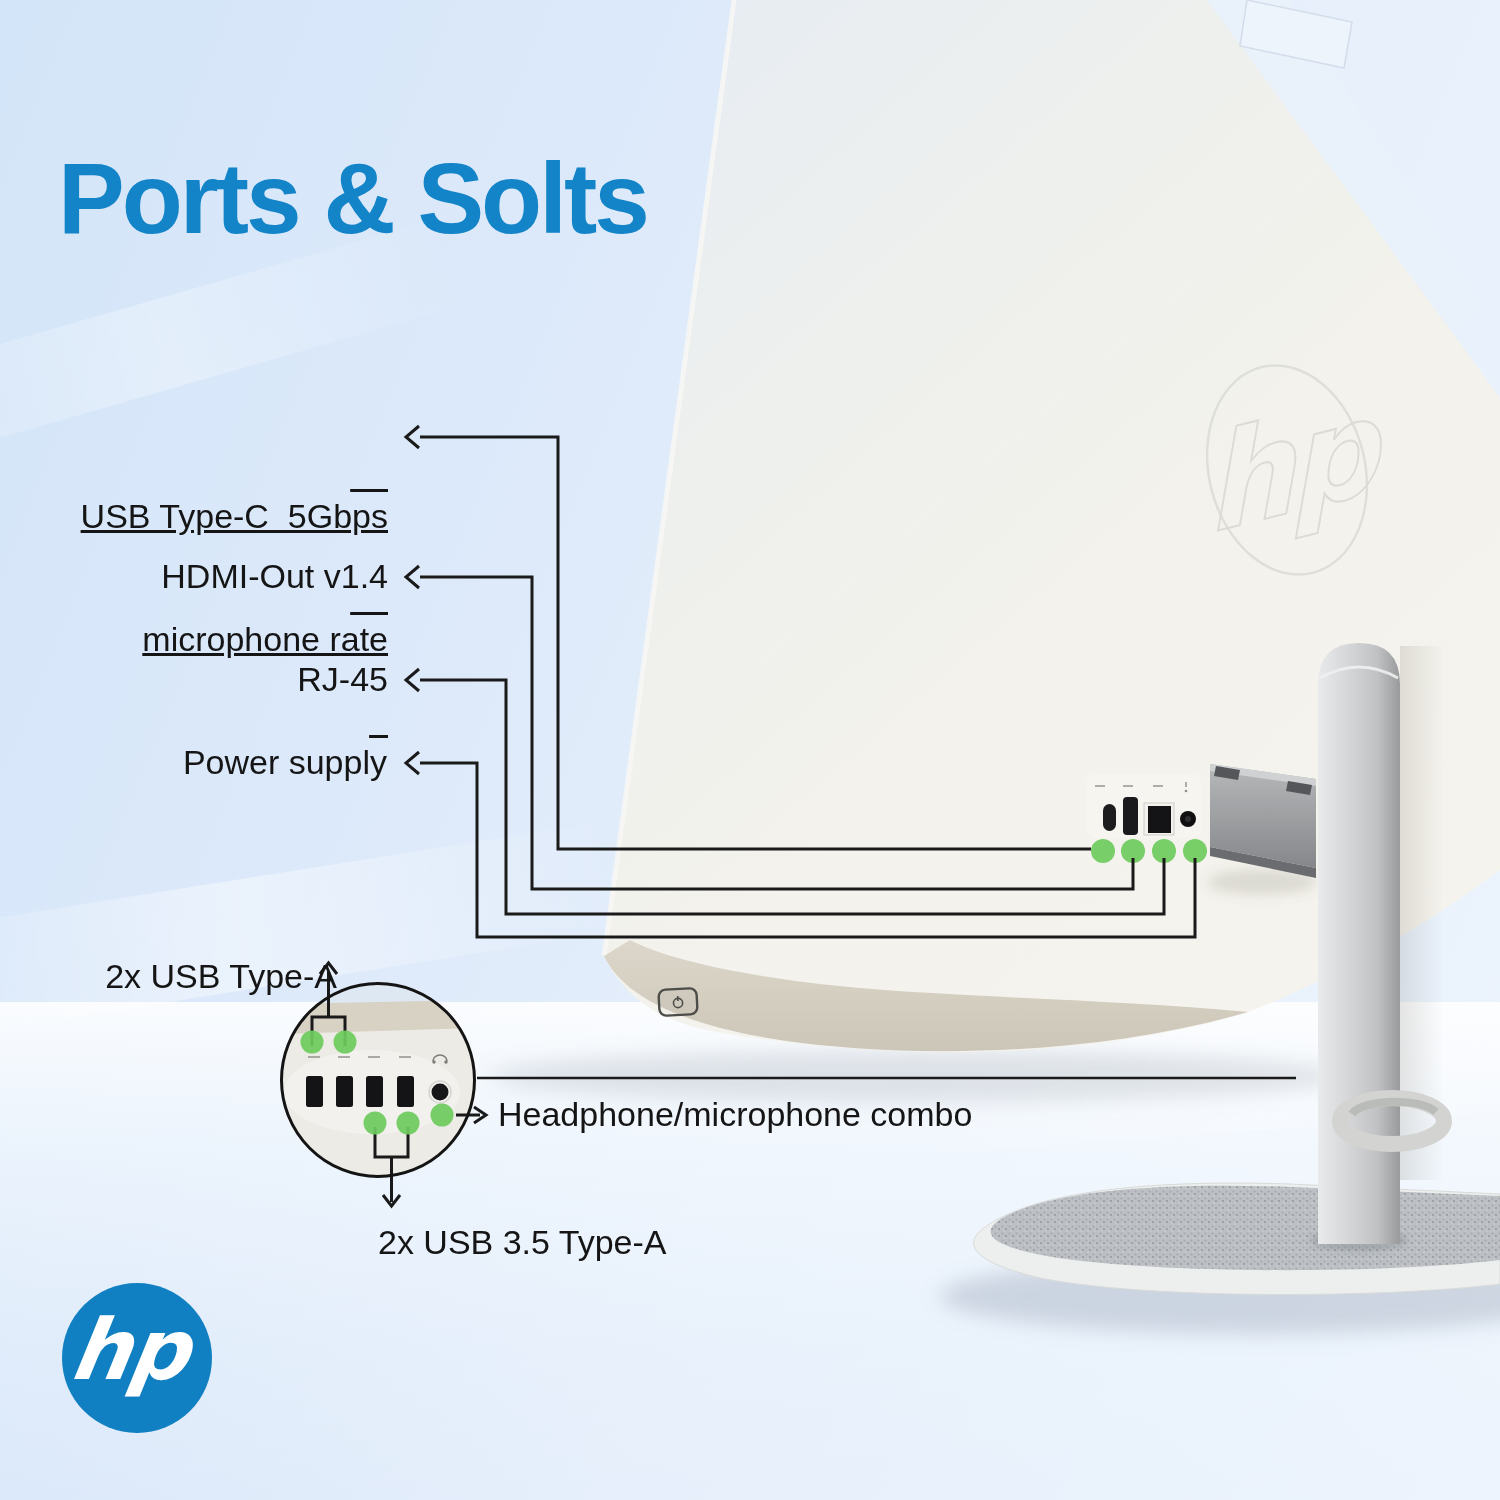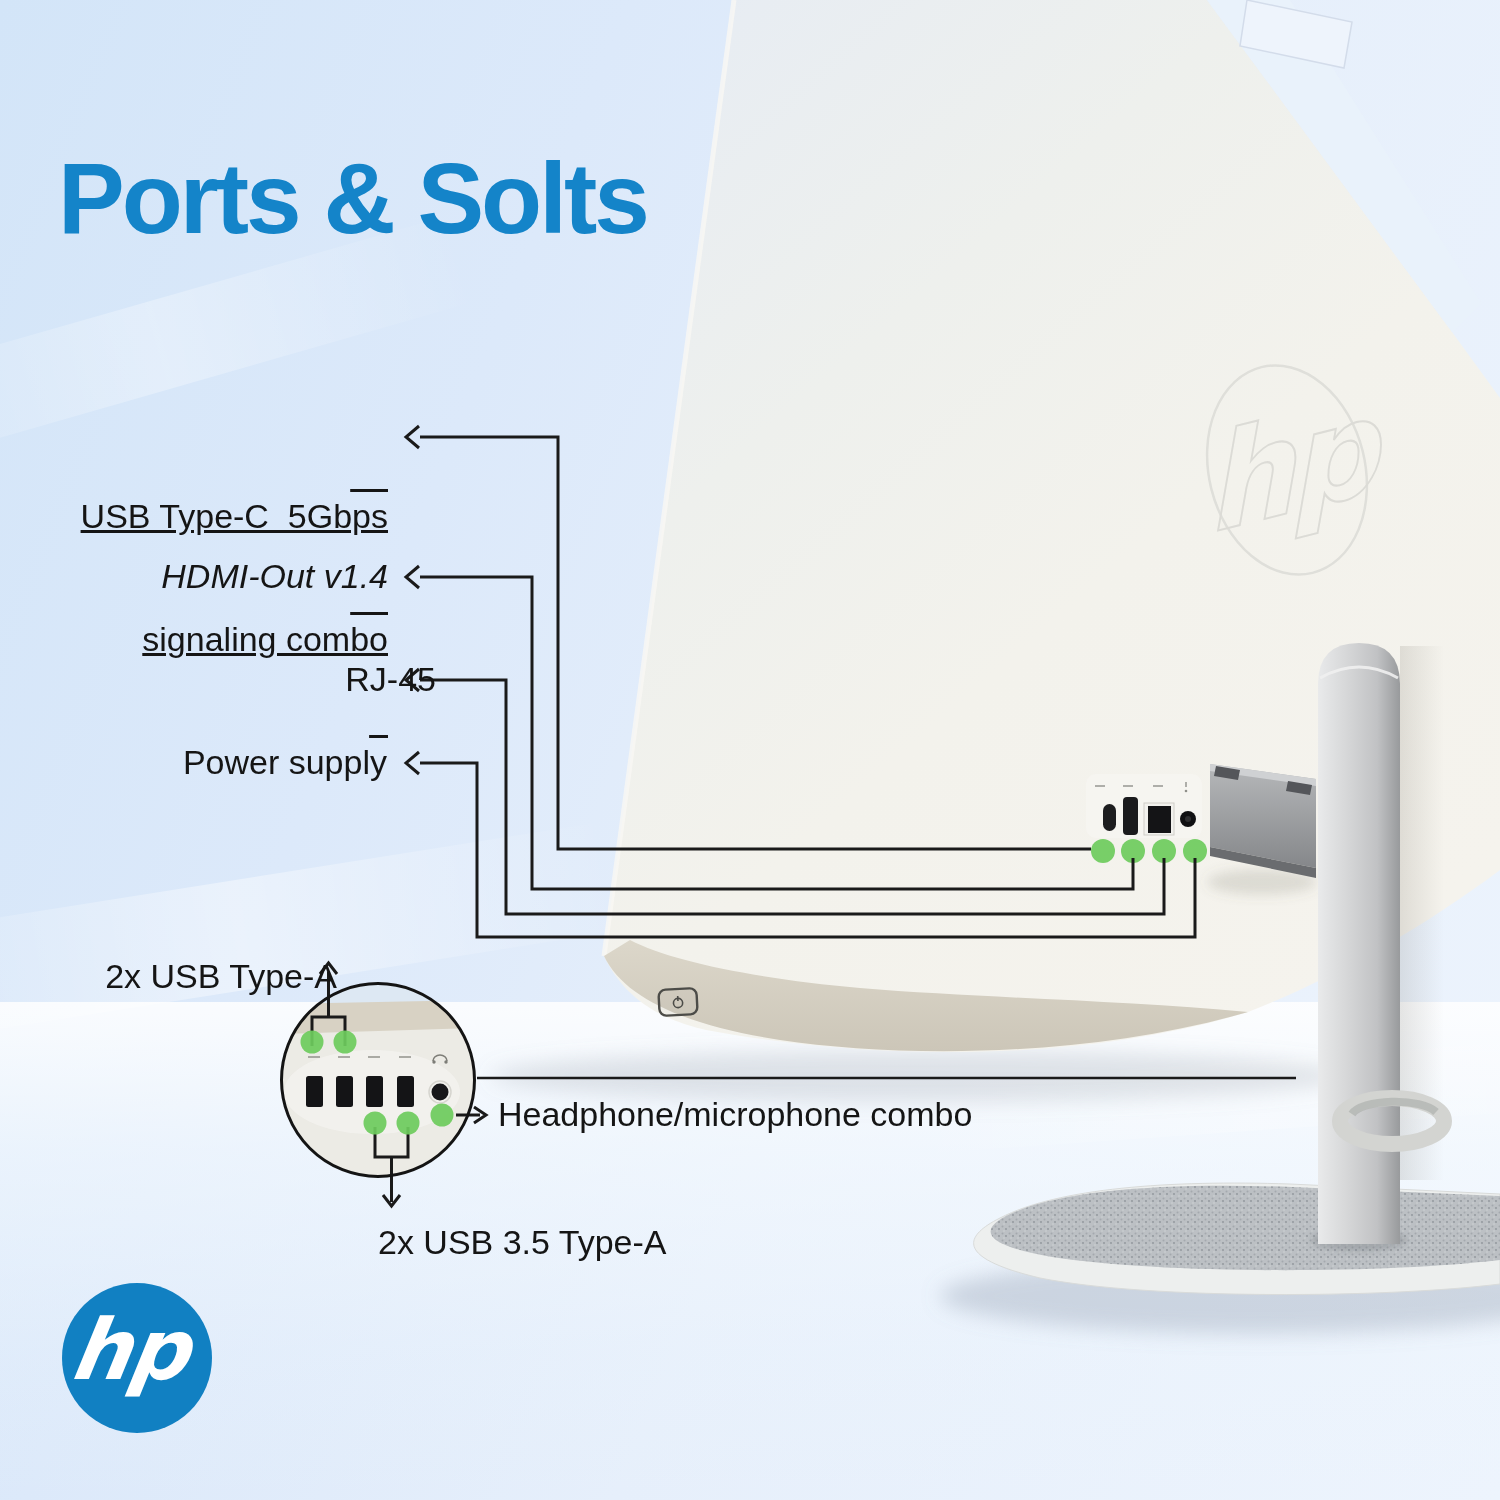--- a/index.html
+++ b/index.html
@@ -11,22 +11,22 @@
   .streak{position:absolute;background:linear-gradient(90deg,rgba(255,255,255,0),rgba(255,255,255,.7),rgba(255,255,255,0));}
   .s1{left:-160px;top:300px;width:640px;height:90px;transform:rotate(-16deg);opacity:.45;}
   .s2{left:-140px;top:880px;width:760px;height:110px;transform:rotate(-9deg);opacity:.6;}
   .s3{left:880px;top:1060px;width:760px;height:70px;transform:rotate(-4deg);opacity:.35;}
   svg.scene{position:absolute;left:0;top:0;}
   .page-title{position:absolute;left:58px;top:96px;font-size:100px;font-weight:700;letter-spacing:-3px;
     color:#1484c9;line-height:1.08;white-space:pre;margin-top:48px;}
   .lbl{position:absolute;font-size:34px;font-weight:400;color:#151515;line-height:41px;white-space:pre;}
   .lbl.right{text-align:right;}
   #lbl-usbc{right:1112px;top:414px;text-decoration:underline;}
-  #lbl-hdmi{right:1112px;top:556px;font-style:italic;}
-  #lbl-rj45{right:1064px;top:659px;}
+  #lbl-hdmi{right:1112px;top:556px;}
+  #lbl-rj45{right:1112px;top:659px;}
   #lbl-power{right:1113px;top:742px;}
   #lbl-usba{right:1163px;top:874px;}
   #lbl-head{left:498px;top:1094px;}
   #lbl-usb2{left:378px;top:1222px;}
   .hp-logo{position:absolute;left:62px;top:1283px;width:150px;height:150px;border-radius:50%;
     background:#1180c2;display:flex;align-items:center;justify-content:center;}
   .hp-logo span{font-family:"DejaVu Sans",sans-serif;font-weight:bold;font-style:italic;font-size:84px;
     color:#ffffff;transform:skewX(-12deg) translate(-3px,-8px);letter-spacing:-2px;}
 </style>
 </head>
@@ -213,21 +213,21 @@
         <circle cx="442" cy="1115" r="11.5"></circle>
       </g>
       <circle cx="378" cy="1080" r="96.5" fill="none" stroke="#141414" stroke-width="3"></circle>
     </g>
   </svg>
 
   <div class="page-title">Ports &amp; Solts</div>
 
   <div class="lbl right" id="lbl-usbc">
     <div>USB Type-C  5Gbps</div>
-    <div>signaling combo</div>
+    <div>microphone rate</div>
   </div>
   <div class="lbl right" id="lbl-hdmi">HDMI-Out v1.4</div>
   <div class="lbl right" id="lbl-rj45">RJ-45</div>
   <div class="lbl right" id="lbl-power">Power supply</div>
   <div class="lbl right" id="lbl-usba">
     <div>2x USB Type-A</div>
   </div>
   <div class="lbl" id="lbl-head">Headphone/microphone combo</div>
   <div class="lbl" id="lbl-usb2">2x USB 3.5 Type-A</div>
 

